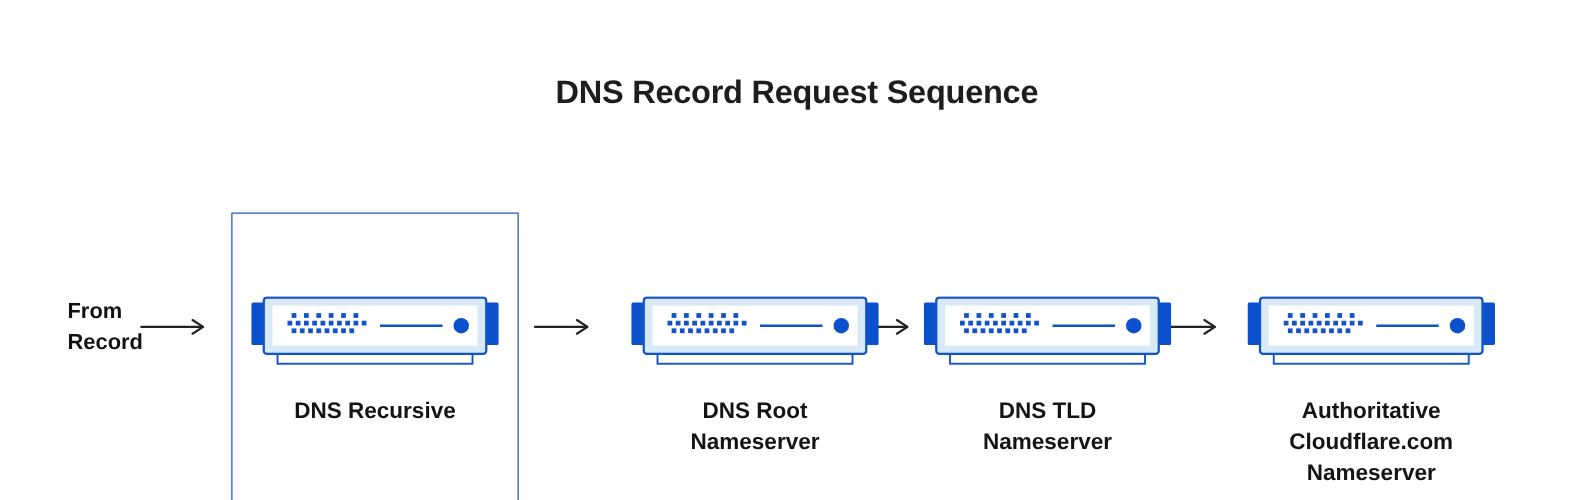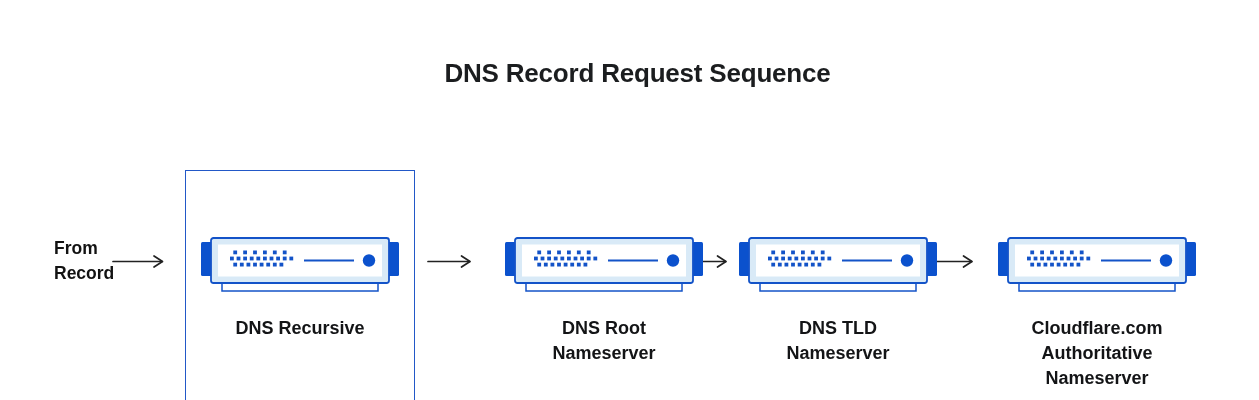--- a/index.html
+++ b/index.html
@@ -183,19 +183,19 @@
       <span>DNS TLD</span>
       <span>Nameserver</span>
     </div>
   </div>
 
   <div class="node" style="left:987px">
     <svg class="server">
         <use href="#server-symbol"></use>
       </svg>
     <div class="node-label">
+      <span>Authoritative</span>
       <span>Cloudflare.com</span>
-      <span>Authoritative</span>
       <span>Nameserver</span>
     </div>
   </div>
 
 </div>
 
 </body></html>

